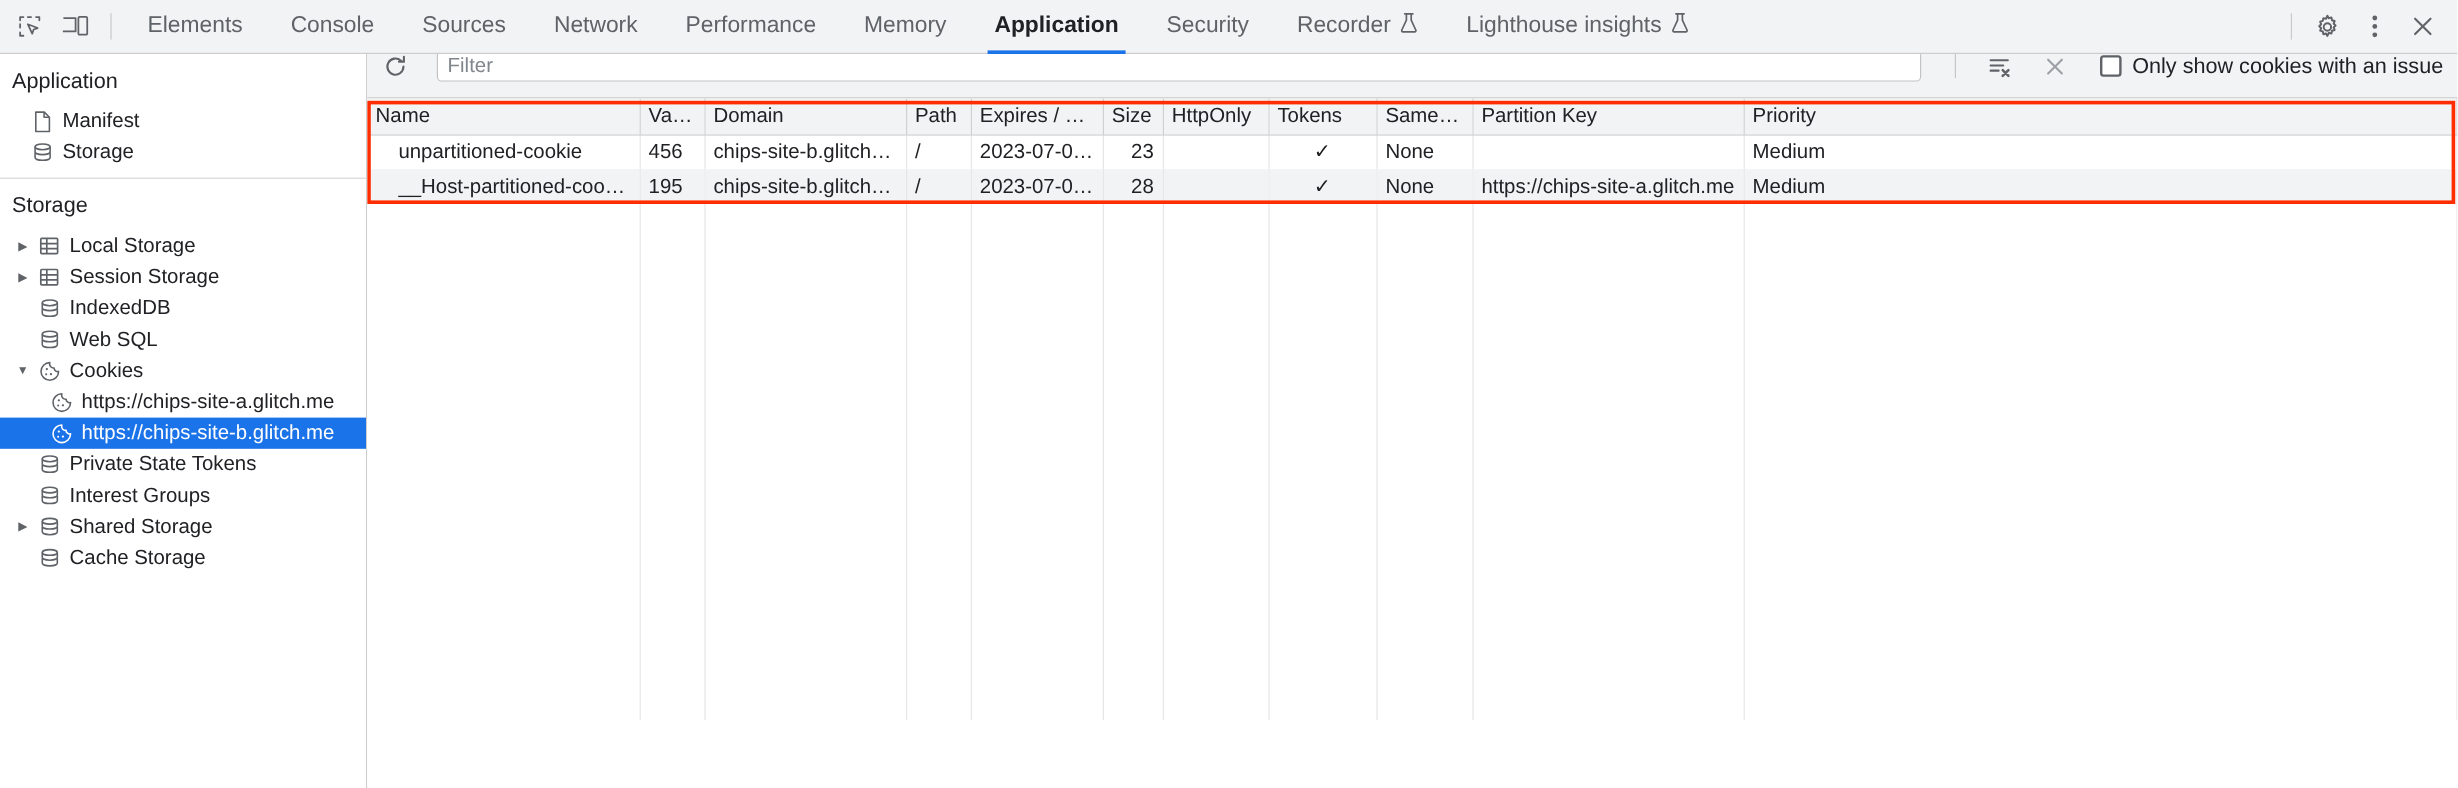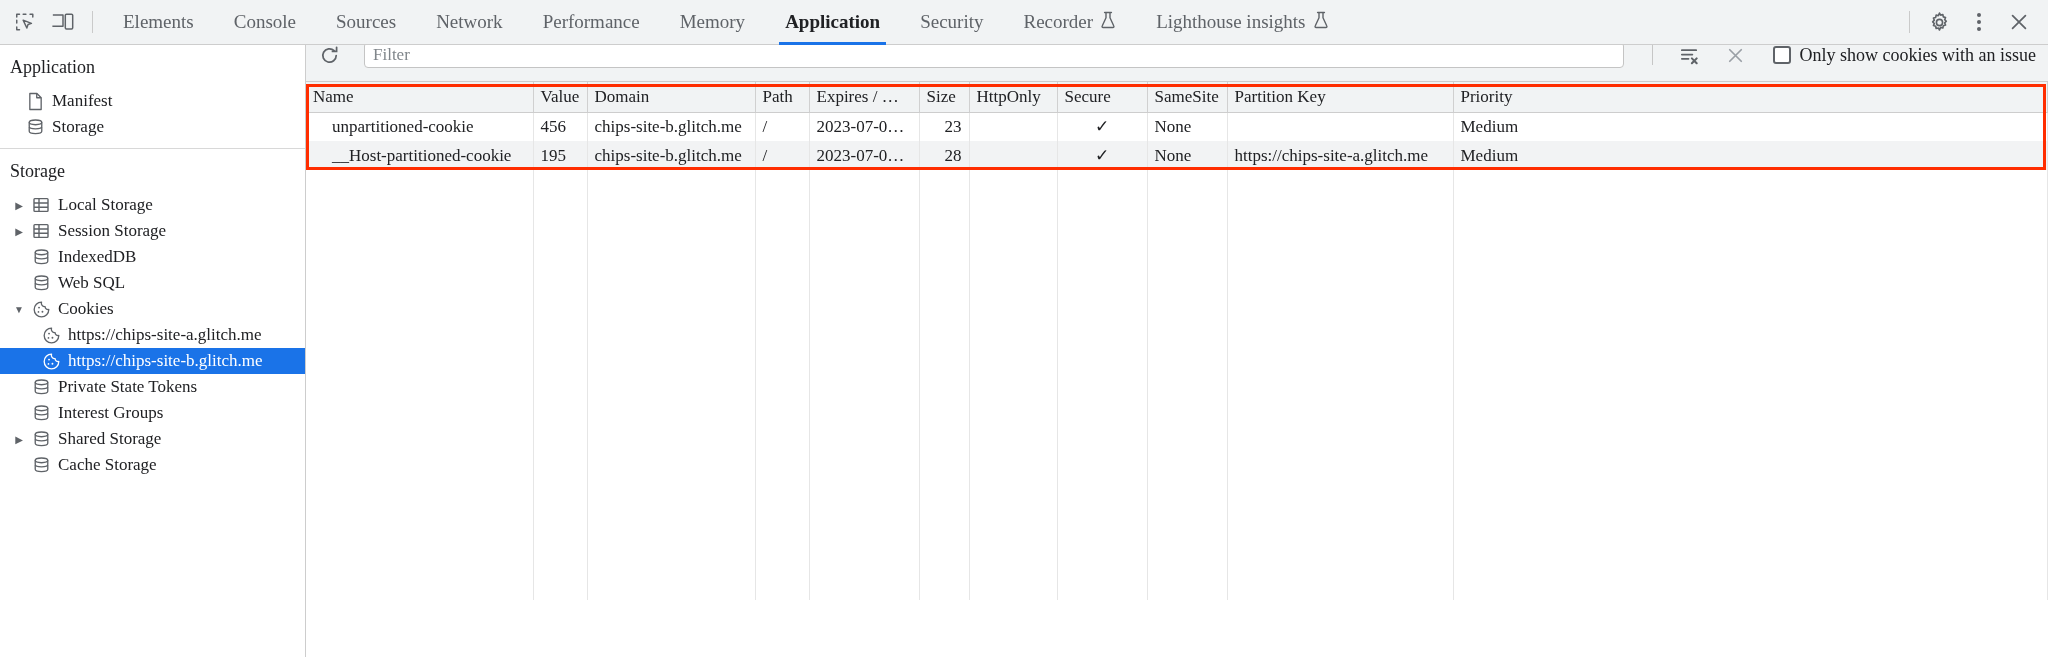--- a/index.html
+++ b/index.html
@@ -4,21 +4,21 @@
 <style>
   * { box-sizing: border-box; }
   html, body {
     margin: 0; padding: 0;
     width: 2048px; height: 657px;
     overflow: hidden;
     background: #ffffff;
     font-family: "Liberation Sans", sans-serif;
     -webkit-font-smoothing: antialiased;
   }
-  .app { width: 2048px; height: 657px; display: flex; flex-direction: column; background:#fff;font-family:Liberation Serif, serif; }
+  .app { width: 2048px; height: 657px; display: flex; flex-direction: column; background:#fff; }
 
   
   .topbar {
     height: 45px; min-height: 45px;
     background: #f1f3f4;
     border-bottom: 1px solid #cdcdcd;
     display: flex; align-items: center;
     padding: 0 10px 0 6px;
     position: relative;
   }
@@ -460,21 +460,21 @@
           </colgroup>
           <thead>
             <tr>
               <th>Name</th>
               <th>Value</th>
               <th>Domain</th>
               <th>Path</th>
               <th>Expires / M…</th>
               <th>Size</th>
               <th>HttpOnly</th>
-              <th>Secure</th>
+              <th>Tokens</th>
               <th>SameSite</th>
               <th>Partition Key</th>
               <th>Priority</th>
             </tr>
           </thead>
           <tbody>
             <tr class="odd">
               <td style="padding-left:26px">unpartitioned-cookie</td>
               <td>456</td>
               <td>chips-site-b.glitch.me</td>

